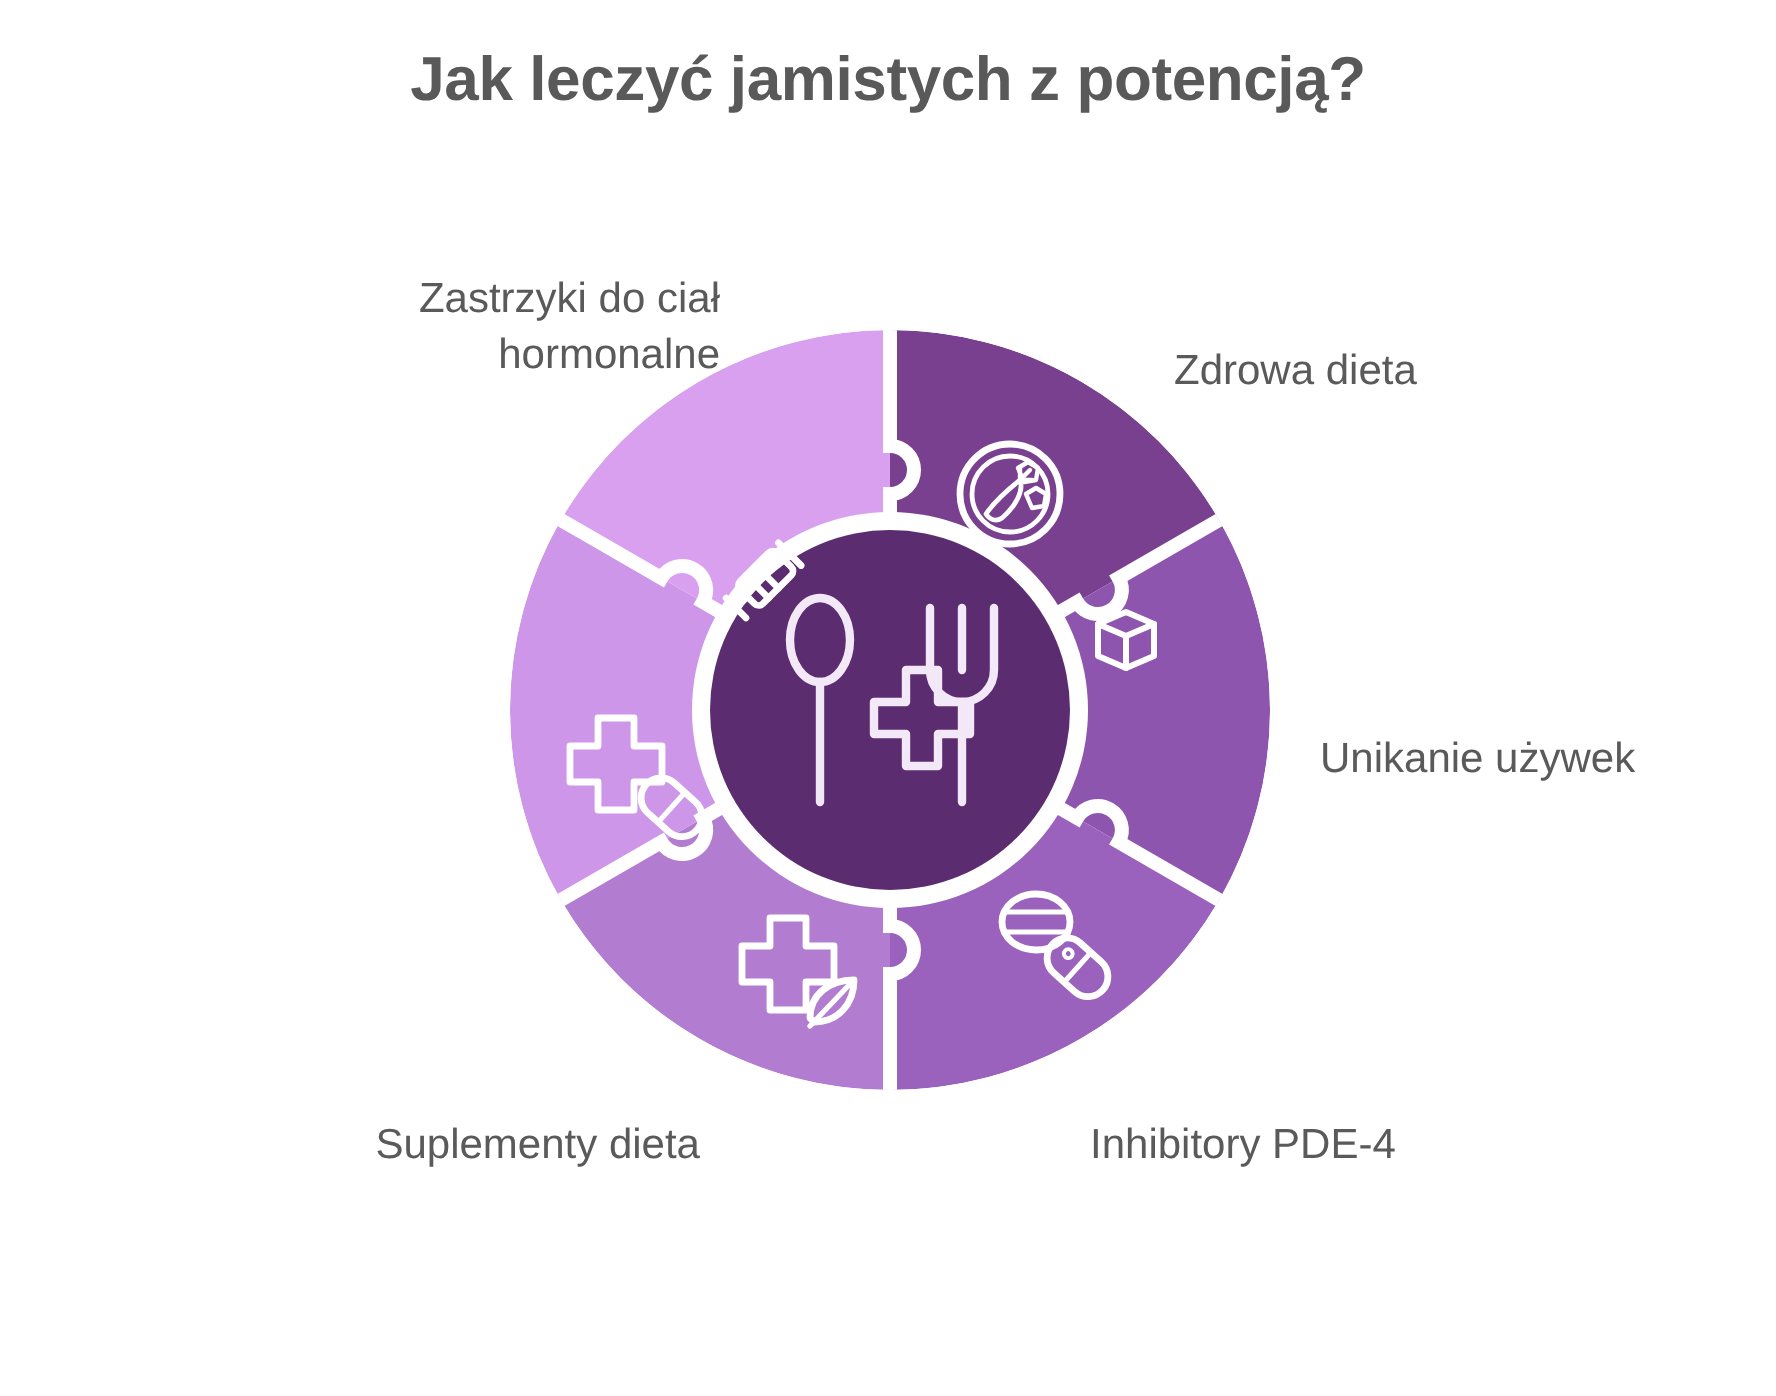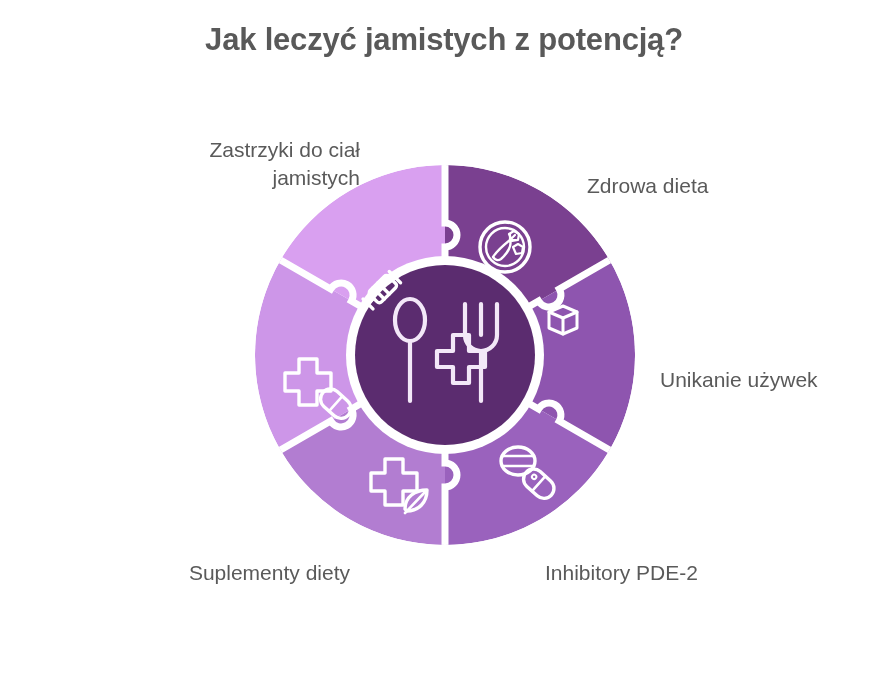--- a/index.html
+++ b/index.html
@@ -226,24 +226,24 @@
           <g transform="rotate(42 54 46)">
             <rect x="38" y="36" width="34" height="20" rx="10"></rect>
             <path d="M55,36 L55,56" stroke-width="2.6"></path>
           </g>
         </g>
       </g>
     </svg>
   </div>
 
   <div class="seg-label lbl-injections">Zastrzyki do ciał
-jamistych</div>
+hormonalne</div>
 
   <div class="seg-label lbl-diet">Zdrowa dieta</div>
 
 
   <div class="seg-label lbl-stimulants">Unikanie używek</div>
 
-  <div class="seg-label lbl-supplements">Suplementy diety</div>
-
-  <div class="seg-label lbl-pde5">Inhibitory PDE-2</div>
+  <div class="seg-label lbl-supplements">Suplementy dieta</div>
+
+  <div class="seg-label lbl-pde5">Inhibitory PDE-4</div>
 
 </div>
 
 </body></html>

